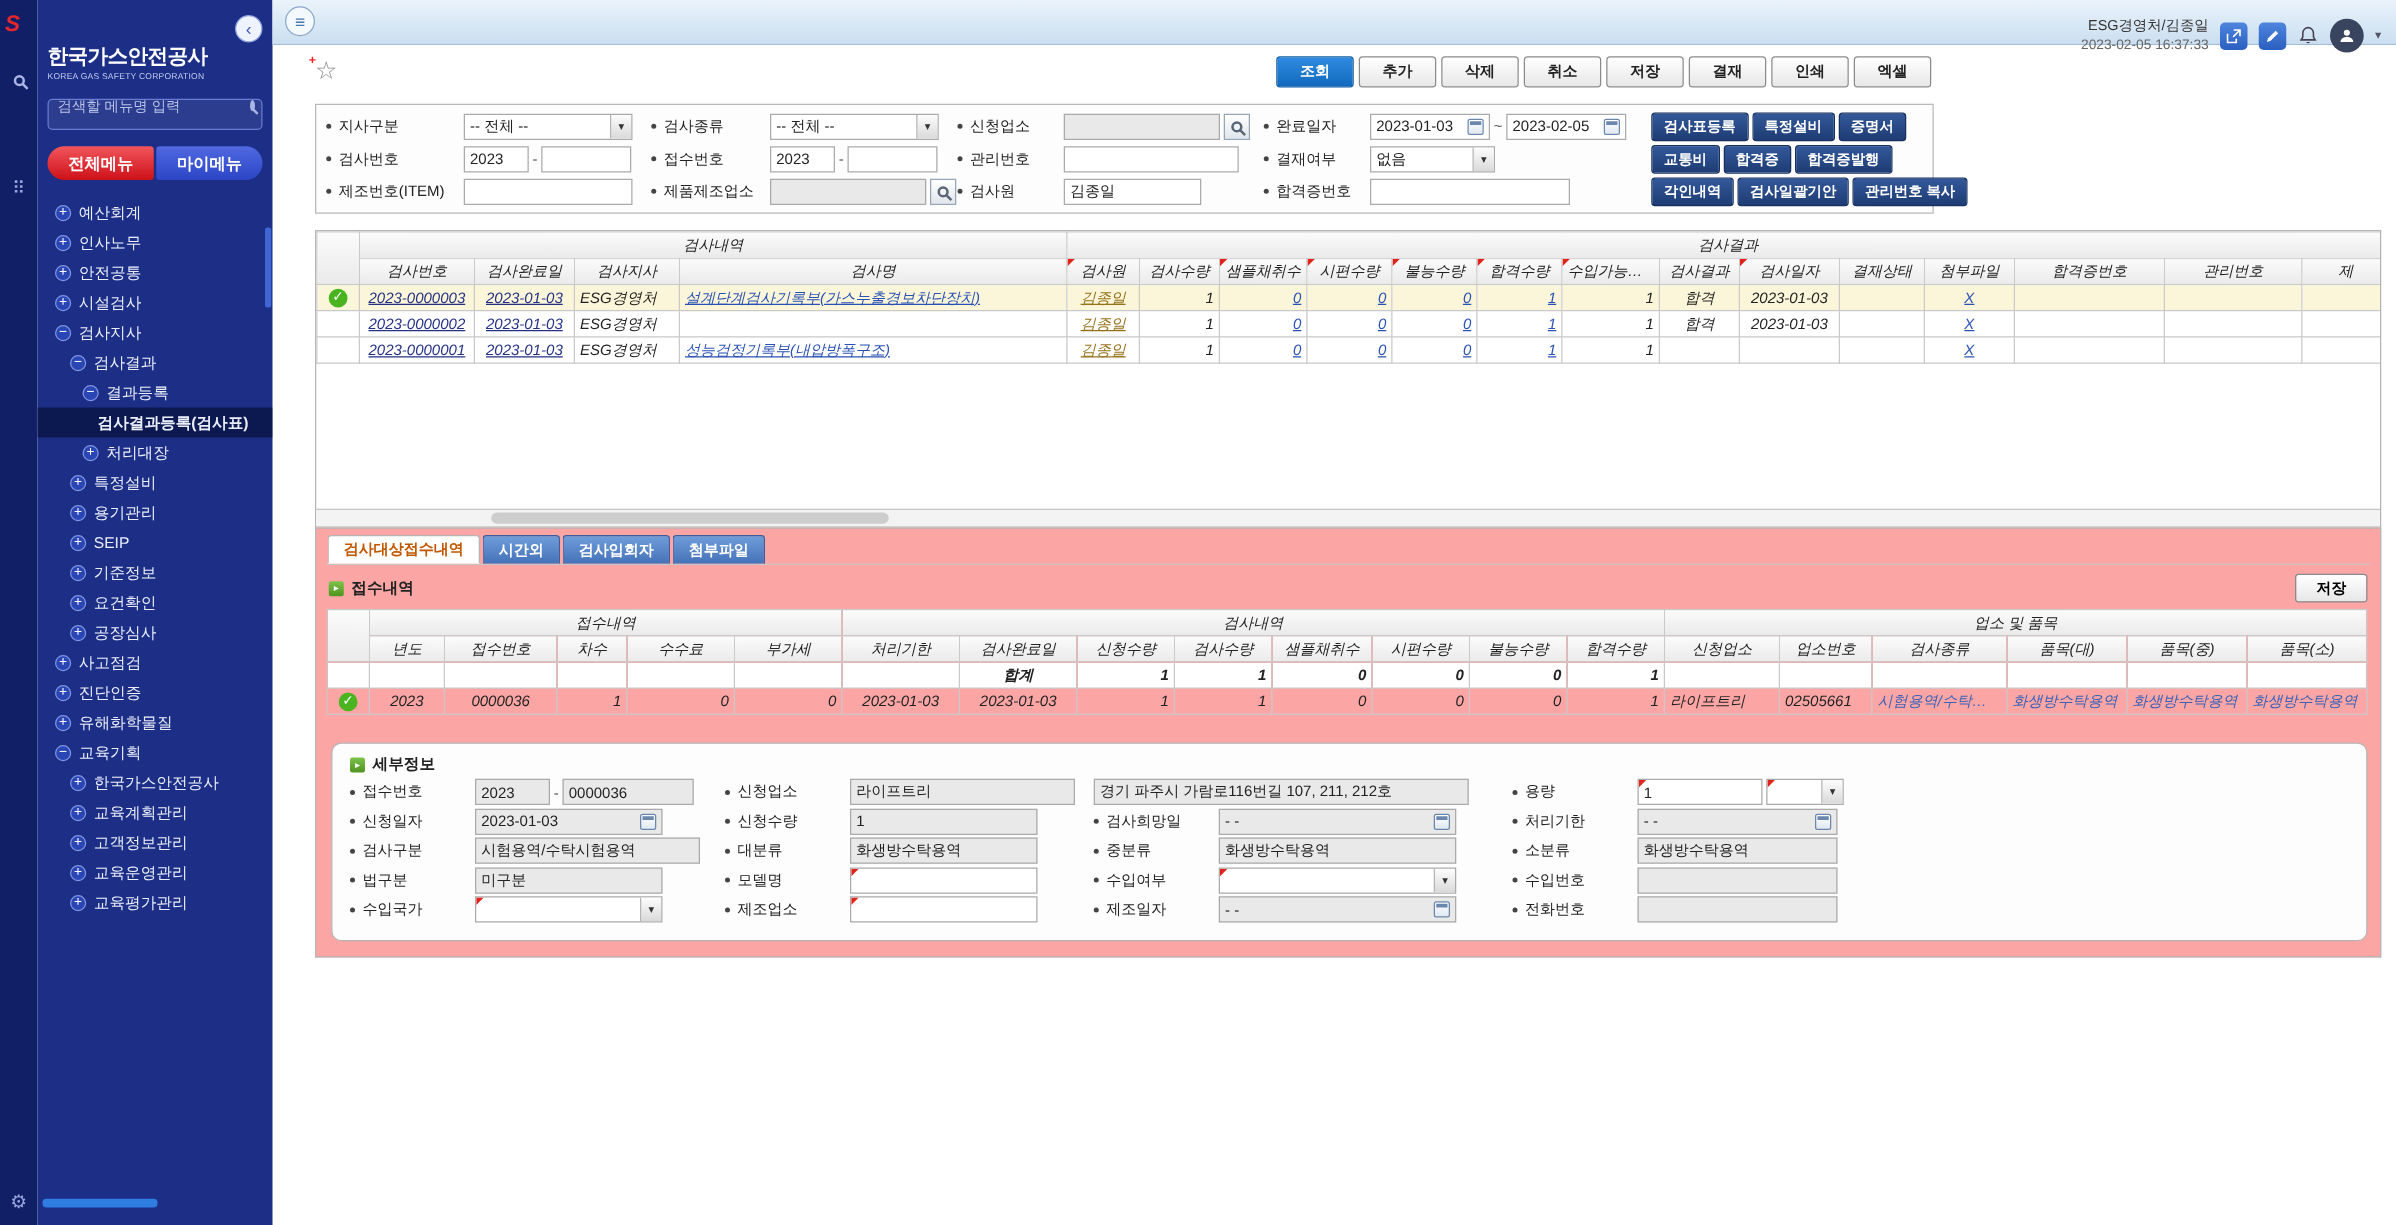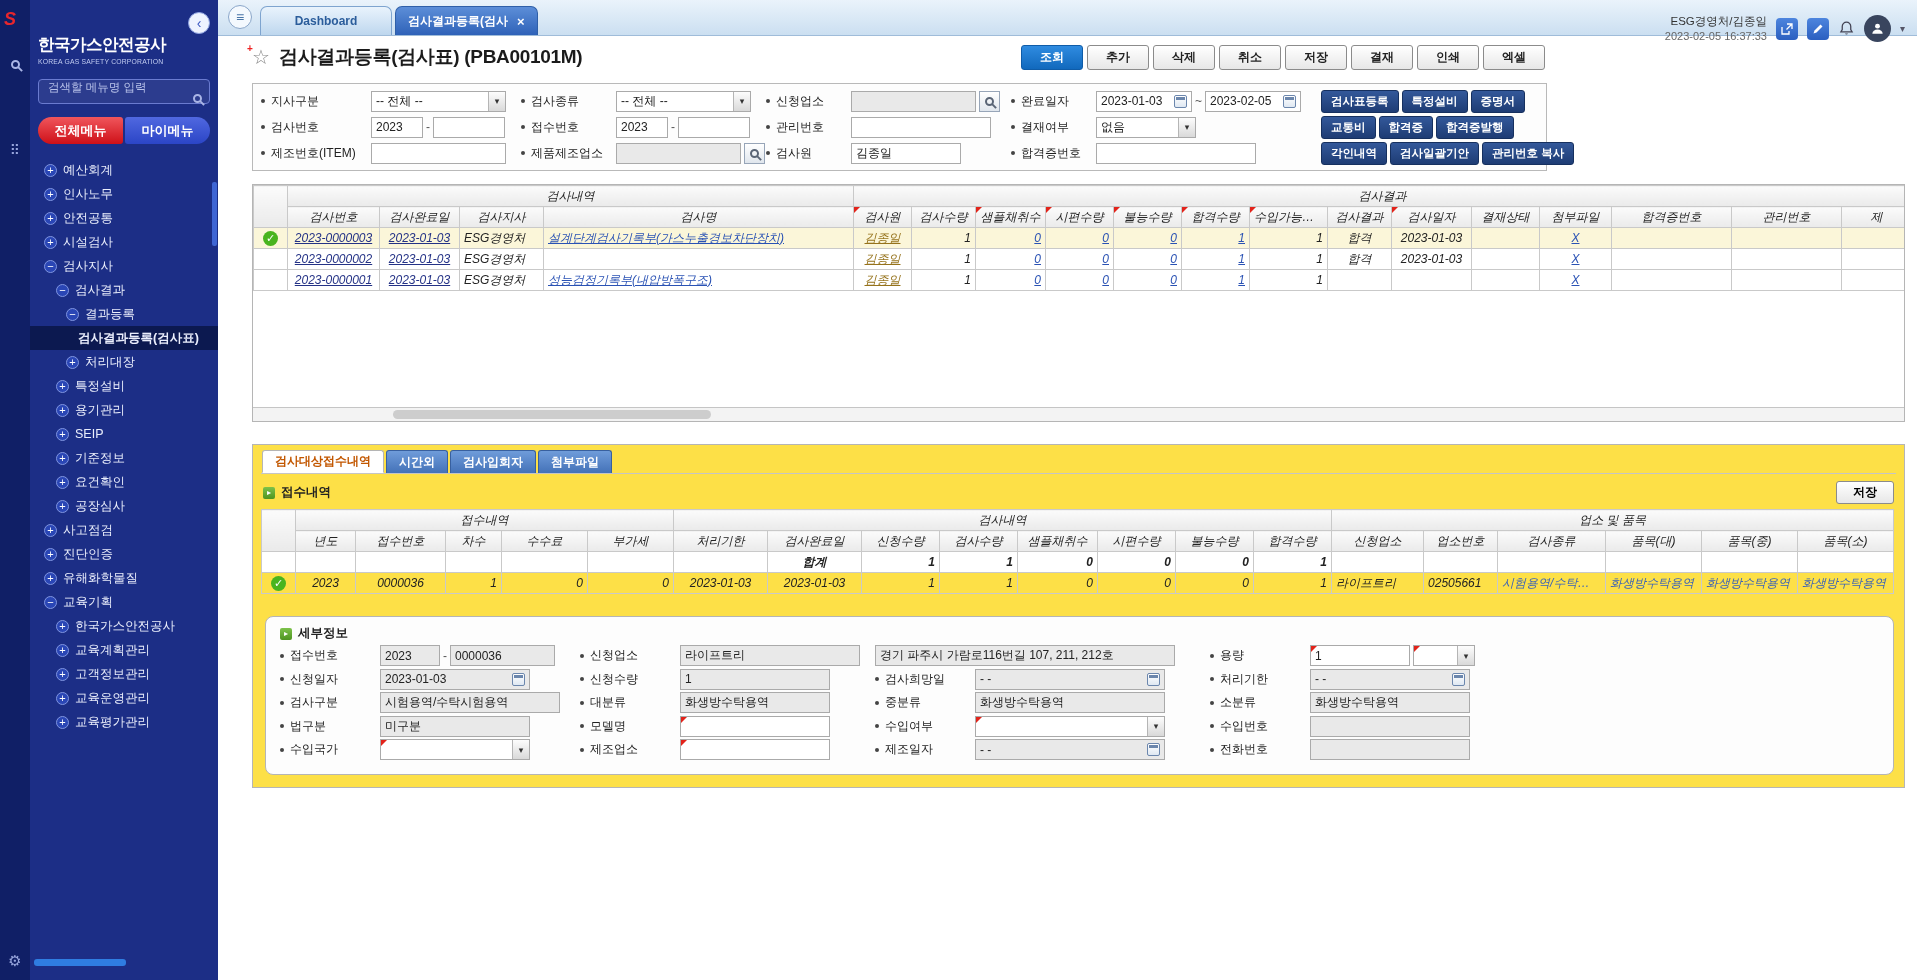--- a/index.html
+++ b/index.html
@@ -15,21 +15,21 @@
   .mag { display:inline-block; width:9px; height:9px; border:2px solid #aab5e6; border-radius:50%; position:relative; }
   .mag::after { content:""; position:absolute; width:6px; height:2px; background:#aab5e6; transform:rotate(45deg); right:-5px; bottom:-3px; }
   .mag.dark { border-color:#5a6576; } .mag.dark::after { background:#5a6576; }
 
   
   .sidebar { width:188px; background:#1c2e86; position:relative; flex:none; color:#fff; overflow:hidden; }
   .collapse-btn { position:absolute; top:12px; right:8px; width:22px; height:22px; border-radius:50%; border:1px solid #8fa3e0; background:#eef3ff; color:#3a56c0; font-size:14px; line-height:19px; text-align:center; }
   .brand { margin:34px 8px 0 8px; }
   .brand-kr { font-size:16.5px; font-weight:bold; letter-spacing:-0.5px; }
   .brand-en { font-size:6.8px; color:#c3cdf2; letter-spacing:.2px; margin-top:2px; }
-  .sb-search { margin:14px 8px 0 8px; height:25px; border:1px solid #6a7bd0; border-radius:4px; display:flex; align-items:flex-end; padding:0 7px; background:rgba(255,255,255,.07);flex-direction:column; }
+  .sb-search { margin:14px 8px 0 8px; height:25px; border:1px solid #6a7bd0; border-radius:4px; display:flex; align-items:flex-start; padding:0 7px; background:rgba(255,255,255,.07); }
   .sb-search input { flex:1; background:transparent; border:none; outline:none; color:#dfe5fb; font-size:11.5px; }
   .sb-search input::placeholder { color:#b9c3ea; }
   .menu-toggle { display:flex; margin:13px 8px 0 8px; gap:2px;justify-content:space-between; }
   .menu-toggle button { flex:1; height:27px; border:none; color:#fff; font-weight:bold; font-size:13px; }
   .btn-all { background:linear-gradient(#f0565c,#ce1018); border-radius:14px 3px 3px 14px; }
   .btn-my { background:linear-gradient(#5068e0,#2b45c6); border-radius:3px 14px 14px 3px; }
   .nav { margin-top:14px; }
   .nav-item { height:24px; display:flex; align-items:center; gap:6px; font-size:12.5px; color:#eaeefc; cursor:pointer; white-space:nowrap; }
   .nav-item.lvl1 { padding-left:14px; }
   .nav-item.lvl2 { padding-left:26px; }
@@ -101,21 +101,21 @@
   .ldark{color:#243286;text-decoration:underline;cursor:pointer}
   .lblue{color:#2a52b4;text-decoration:underline;cursor:pointer}
   .lgold{color:#96731c;text-decoration:underline;cursor:pointer}
   .tblue{color:#3a62b8}
   .gcheck { display:inline-block; width:15px; height:15px; border-radius:50%; background:#49b41f; color:#fff; font-size:11px; line-height:15px; text-align:center; }
   .grid tr.sum td { font-weight:bold; background:#fff; }
   .hscroll { height:14px; border-top:1px solid #c5c5c5; background:#f3f3f3; position:relative; }
   .hthumb { position:absolute; left:140px; width:318px; top:2px; bottom:2px; background:#cdcdcd; border-radius:6px; cursor:pointer; }
 
   
-  .bottom-panel { width:1653px; height:344px; margin-top:22px; border:1px solid #b5b5b5; background:#fde047; padding:5px 8px 0 8px; position:relative; }
+  .bottom-panel { width:1653px; height:344px; border:1px solid #b5b5b5; background:#fca5a5; padding:5px 8px 0 8px; position:relative; }
   .btabs { display:flex; gap:2px; border-bottom:1px solid #c5c5c5; padding:0 1px; }
   .btab { height:23px; padding:0 12px; display:flex; align-items:center; background:linear-gradient(#6f9cda,#4472b8); color:#fff; border:1px solid #38609f; border-bottom:none; border-radius:3px 3px 0 0; font-weight:bold; font-size:12px; cursor:pointer; }
   .btab.active { background:#fff; color:#c25700; border-color:#b5b5b5; margin-bottom:-1px; border-bottom:1px solid #fff; }
   .sec-head { display:flex; align-items:center; margin:7px 2px 5px 2px; }
   .sec-ico { width:12px; height:12px; border-radius:2px; background:linear-gradient(#7dc24a,#4e9420); color:#fff; font-size:8px; line-height:12px; text-align:center; margin-right:6px; flex:none; }
   .sec-title { font-weight:bold; font-size:12.5px; color:#222; }
   .save-btn { margin-left:auto; width:58px; height:23px; border:1px solid #8b8b8b; border-radius:3px; background:linear-gradient(#fff,#e7e7e7); font-weight:bold; font-size:12px; }
   .grid-wrap2 { overflow:hidden; width:100%; }
 
   .detail-box { margin:22px 4px 0 4px; width:1629px; border:1px solid #b5b5b5; border-radius:8px; background:#fdfdfd; padding:8px 14px 12px 14px; }
@@ -246,29 +246,20 @@
         </div>
       </nav>
     <div class="sb-hthumb"></div>
     <div class="sb-vthumb"></div>
   </div>
 
   <div class="main">
 
     <div class="tabbar">
       <button class="hamburger">≡</button>
-      <div style="display:flex" id="top-tabs">
-          <div class="toptab">
-            <span>Dashboard</span>
-          </div>
-          <div class="toptab active">
-            <span>검사결과등록(검사</span>
-            <span class="tclose">×</span>
-          </div>
-        </div>
       <div class="userinfo">
         <div class="user-texts">
           <div class="user-name">ESG경영처/김종일</div>
           <div class="user-time">2023-02-05 16:37:33</div>
         </div>
         <span class="sqicon">
           <svg width="12" height="12" viewBox="0 0 12 12">
               <path d="M1 4v7h7V8" fill="none" stroke="#fff" stroke-width="1.3"></path>
               <path d="M6 1h5v5M11 1L5.5 6.5" fill="none" stroke="#fff" stroke-width="1.3"></path>
             </svg>
@@ -289,21 +280,20 @@
               <circle cx="8" cy="5.5" r="2.6" fill="#fff"></circle>
               <path d="M2.5 13.5a5.5 4.5 0 0 1 11 0z" fill="#fff"></path>
             </svg>
         </span>
         <span class="chev">▾</span>
       </div>
     </div>
 
     <div class="titlebar">
       <span class="star">☆<span class="star-plus">+</span></span>
-      <span class="page-title">검사결과등록(검사표) (PBA00101M)</span>
       <div class="actions" id="title-actions">
           <button class="act-btn primary">조회</button>
           <button class="act-btn">추가</button>
           <button class="act-btn">삭제</button>
           <button class="act-btn">취소</button>
           <button class="act-btn">저장</button>
           <button class="act-btn">결재</button>
           <button class="act-btn">인쇄</button>
           <button class="act-btn">엑셀</button>
         </div>

